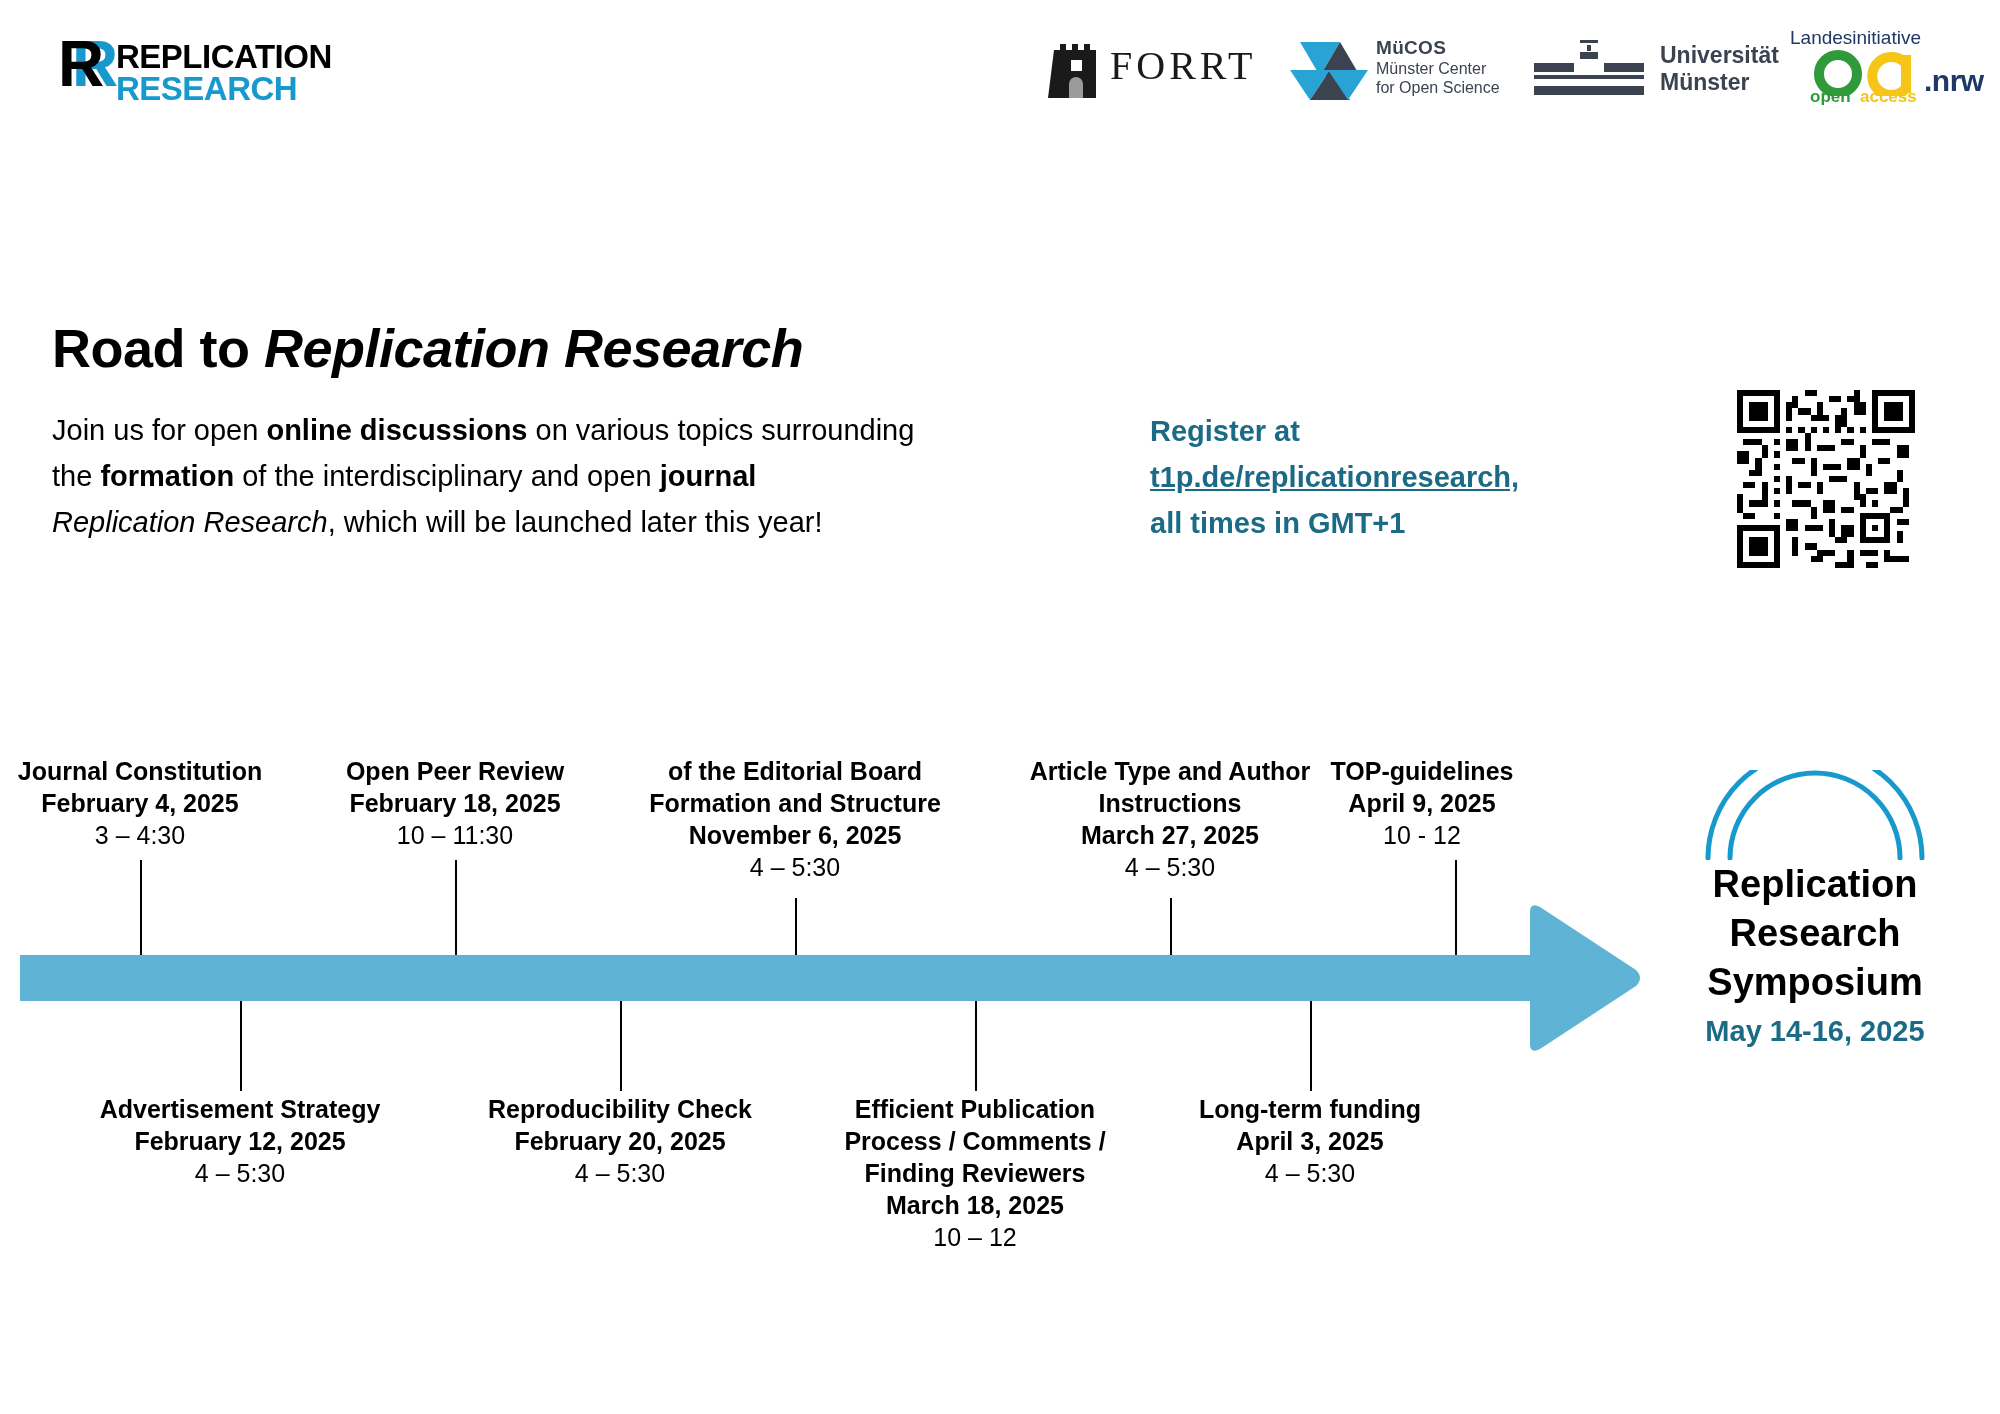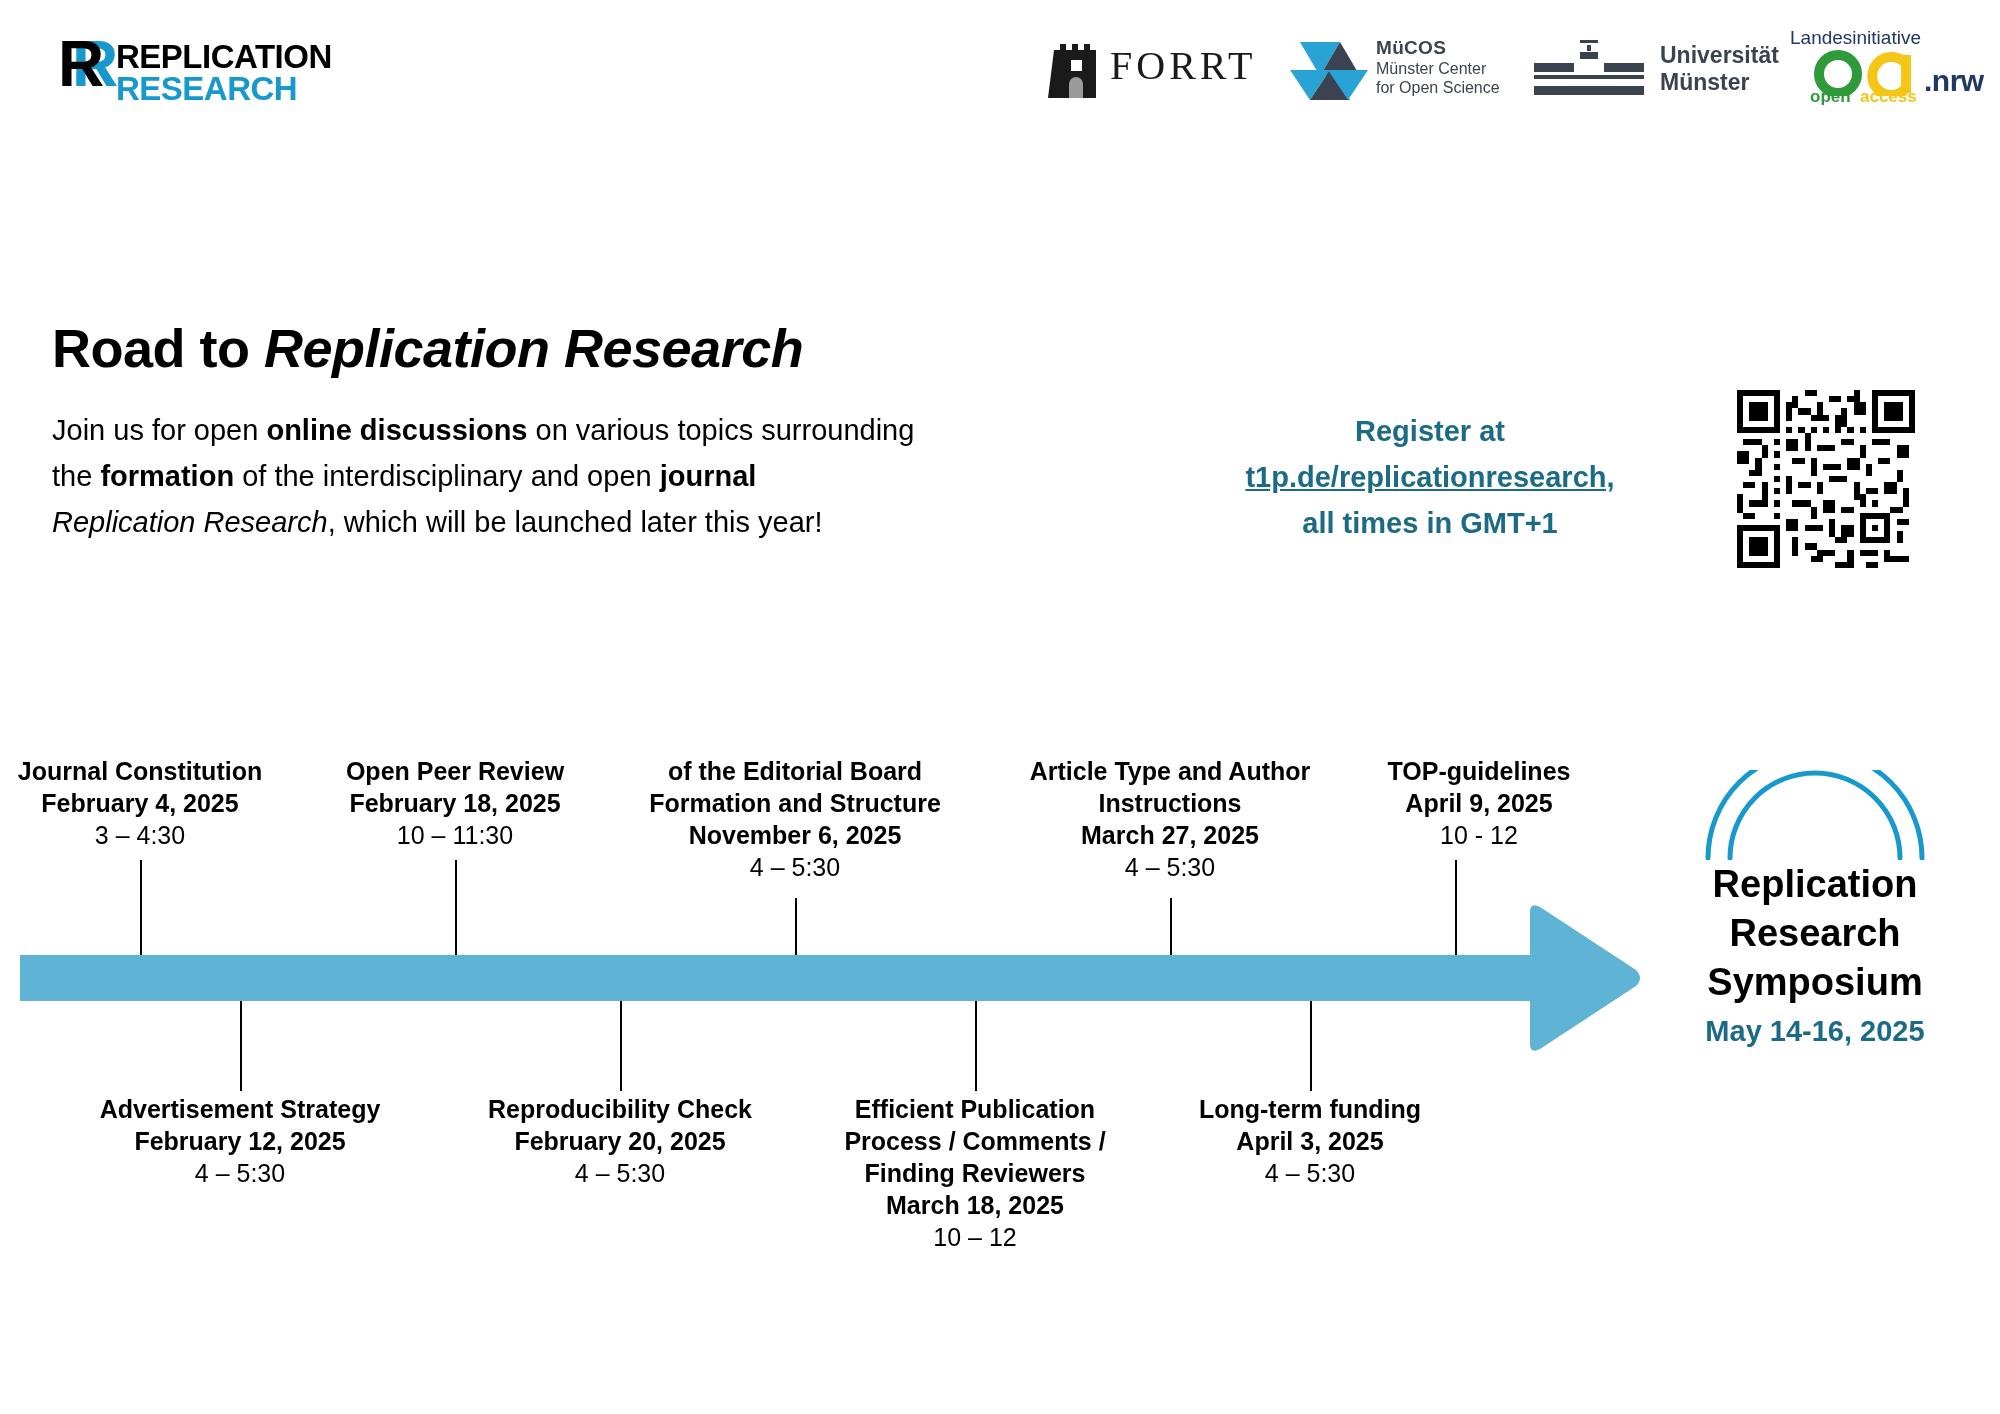--- a/index.html
+++ b/index.html
@@ -72,21 +72,21 @@
   .intro{
     position:absolute;left:52px;top:407px;width:1130px;
     font-size:29px;line-height:46px;color:#000;
   }
   .intro b{font-weight:bold;}
   .intro i{font-style:italic;}
 
   
   .register{
     position:absolute;left:1150px;top:408px;width:560px;
-    text-align:center;font-size:29px;line-height:46px;
+    text-align:left;font-size:29px;line-height:46px;
     font-weight:bold;color:#1B6B86;
   }
   .register .link{text-decoration:underline;}
 
   .qr{position:absolute;left:1737px;top:390px;width:178px;height:178px;}
 
   
   .timeline{position:absolute;left:0;top:0;width:2000px;height:1304px;}
   .bar{
     position:absolute;left:20px;top:955px;width:1510px;height:46px;
@@ -354,21 +354,21 @@
       <div class="ev-time">4 – 5:30</div>
     </div>
 
     <div class="ev" style="left:995px;top:755px;width:350px;">
       <div class="ev-title">Article Type and Author</div>
       <div class="ev-title">Instructions</div>
       <div class="ev-date">March 27, 2025</div>
       <div class="ev-time">4 – 5:30</div>
     </div>
 
-    <div class="ev" style="left:1344px;top:755px;width:270px;">
+    <div class="ev" style="left:1287px;top:755px;width:270px;">
       <div class="ev-title">TOP-guidelines</div>
       <div class="ev-date">April 9, 2025</div>
       <div class="ev-time">10 - 12</div>
     </div>
 
     <div class="ev" style="left:70px;top:1093px;width:340px;">
       <div class="ev-title">Advertisement Strategy</div>
       <div class="ev-date">February 12, 2025</div>
       <div class="ev-time">4 – 5:30</div>
     </div>

